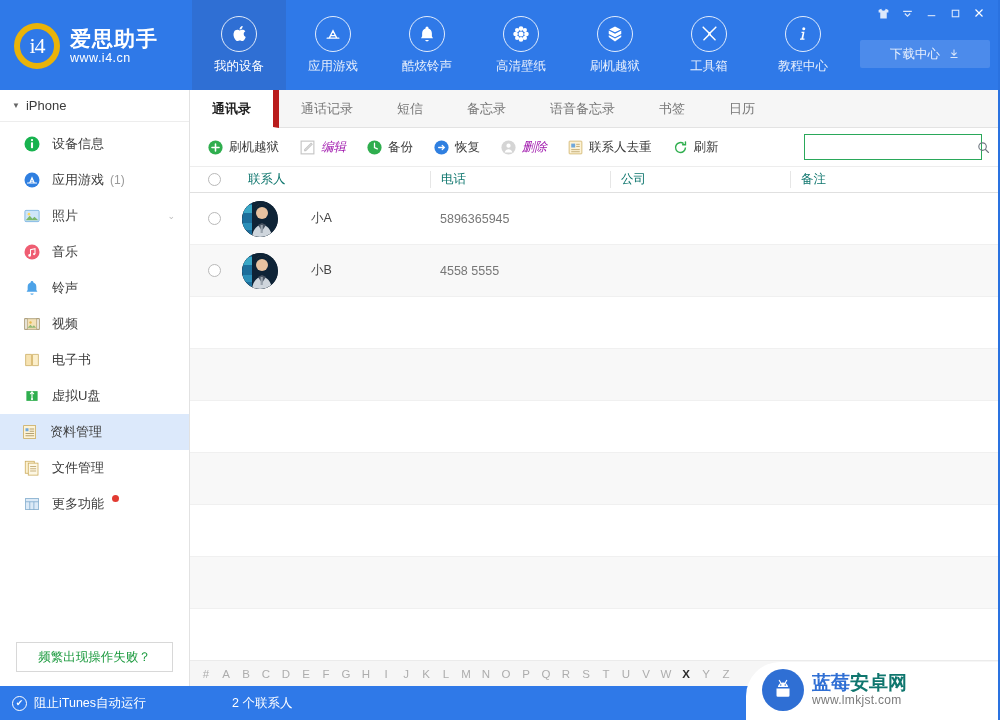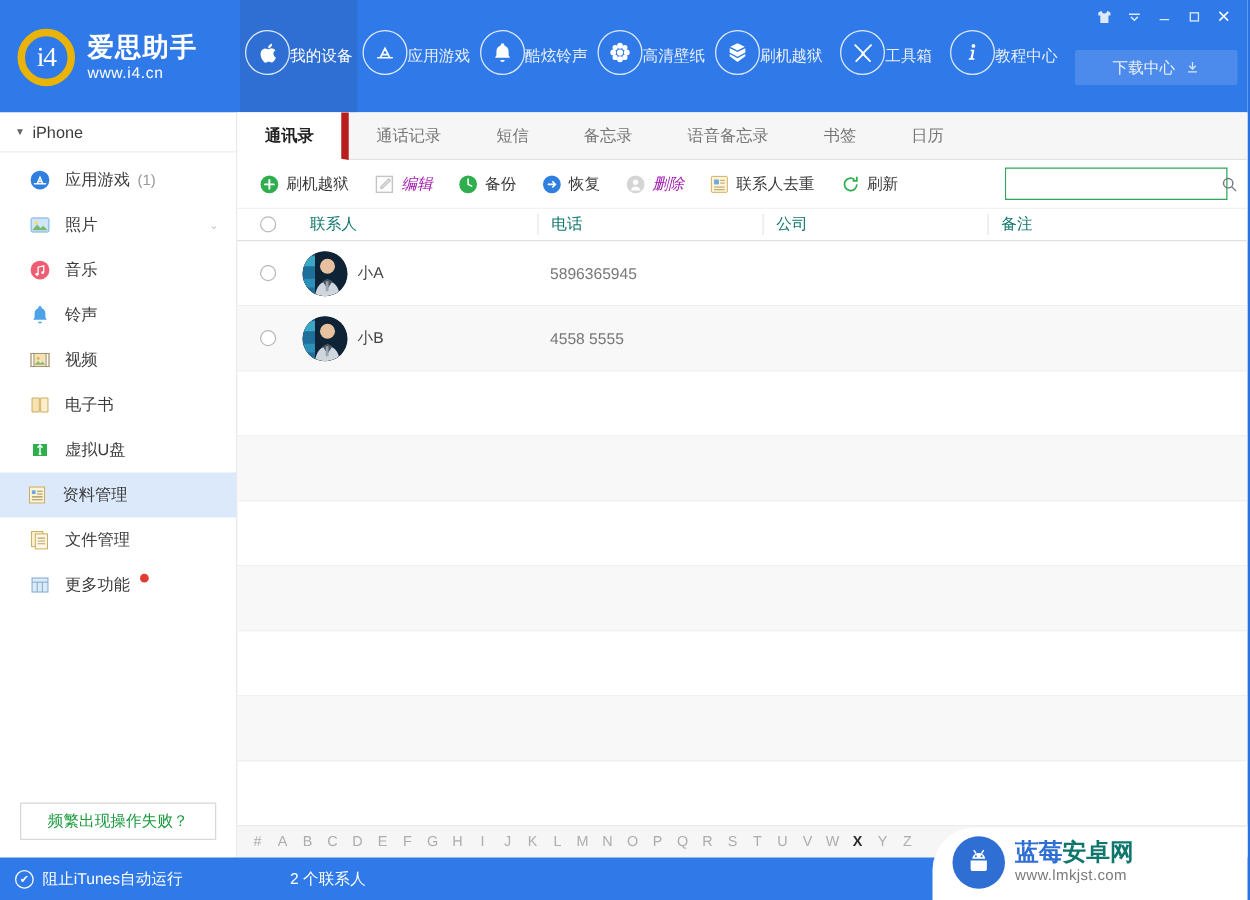--- a/index.html
+++ b/index.html
@@ -39,21 +39,21 @@
   .brand-text { color: #fff; line-height: 1.1; }
   .brand-name { font-size: 21px; font-weight: bold; letter-spacing: 1px; }
   .brand-url { font-size: 12.5px; letter-spacing: 0.5px; margin-top: 2px; }
 
   .navitems {
     position: absolute; left: 192px; top: 0;
     height: 90px; display: flex;
   }
   .navitem {
     width: 94px; height: 90px;
-    display: flex; flex-direction: row;
+    display: flex; flex-direction: column;
     align-items: center; justify-content: center;
     color: #e9f0fc; cursor: pointer;
   }
   .navitem.active { background: #2f6fd4; color: #fff; }
   .nav-ico {
     width: 36px; height: 36px; border-radius: 50%;
     border: 1.5px solid rgba(255,255,255,0.85);
     display: flex; align-items: center; justify-content: center;
     margin-bottom: 6px;
   }
@@ -187,21 +187,21 @@
     height: 52px; display: flex; align-items: center;
     font-size: 12.5px; color: #444;
     border-bottom: 1px solid #f0f0f0;
   }
   .row.alt { background: #f8f8f8; }
   .avatar {
     width: 36px; height: 36px; border-radius: 50%;
     overflow: hidden; flex: none; margin-right: 8px;
     background: #1d2b3a; position: relative;
   }
-  .cell-name { width: 192px; padding-left: 4px; display: flex; align-items: center; }
+  .cell-name { width: 192px; padding-left: 4px; display: flex; align-items: center; gap: 25px; }
   .cell-phone { width: 180px; padding-left: 10px; color: #777; }
   .cell-company { width: 180px; padding-left: 10px; }
   .cell-note { flex: 1; padding-left: 10px; }
 
   .alphabar {
     position: absolute; left: 0; bottom: 0;
     width: 808px; height: 26px;
     background: #f6f6f6; border-top: 1px solid #ebebeb;
     display: flex; align-items: center; padding-left: 6px;
   }
@@ -386,20 +386,30 @@
     </div>
   </div>
 
   <div class="sidebar">
     <div class="side-head">
       <span class="caret">▼</span>
       <span>iPhone</span>
     </div>
     <div class="side-list">
 
+      <div class="side-item">
+        <span class="si-ico">
+          <svg width="18" height="18" viewBox="0 0 24 24">
+              <circle cx="12" cy="12" r="10" fill="#18b34f"></circle>
+              <circle cx="12" cy="6.8" r="1.5" fill="#fff"></circle>
+              <rect x="10.6" y="9.5" width="2.8" height="8" rx="1" fill="#fff"></rect>
+            </svg>
+        </span>
+        <span>设备信息</span>
+      </div>
 
       <div class="side-item">
         <span class="si-ico">
           <svg width="18" height="18" viewBox="0 0 24 24">
               <circle cx="12" cy="12" r="10" fill="#2f7fe0"></circle>
               <path d="M6 16h12M9 16l3-7 3 7M10.3 13.6h3.4" stroke="#fff" stroke-width="1.5" fill="none" stroke-linecap="round"></path>
             </svg>
         </span>
         <span>应用游戏</span>
         <span class="si-count">(1)</span>

